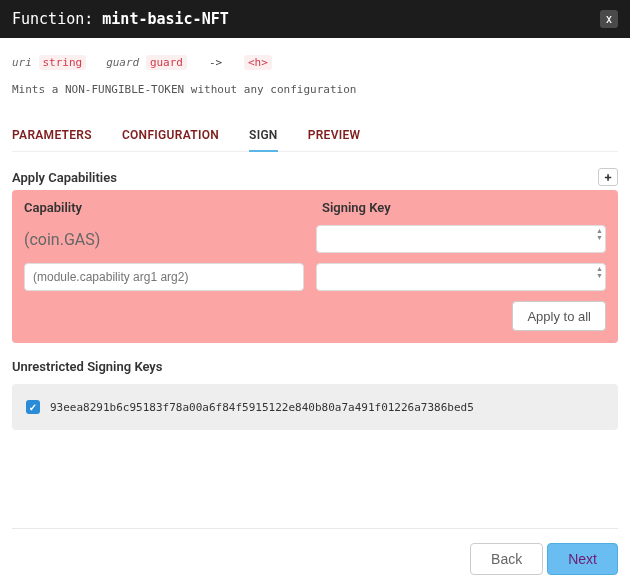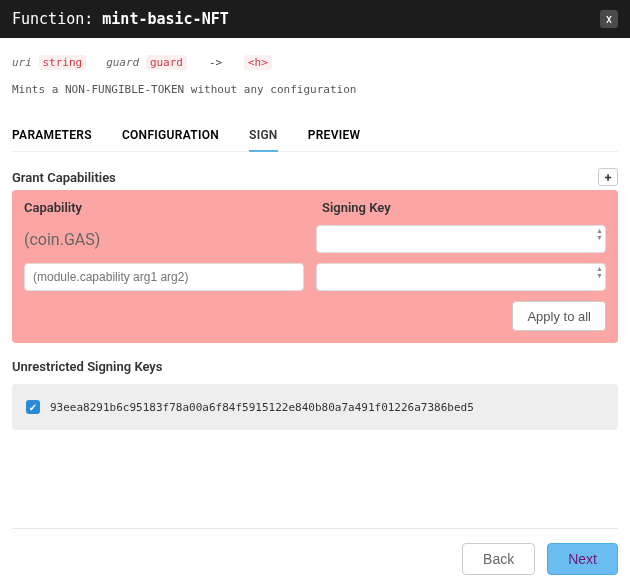--- a/index.html
+++ b/index.html
@@ -8,21 +8,21 @@
     .titlebar .title { font-size: 15px; font-weight: 500; font-family: ui-monospace, Menlo, monospace; }
     .titlebar .title span.fn { font-weight: 600; }
     .close-btn { background: #4a4a4a; color: #fff; width: 18px; height: 18px; display: flex; align-items: center; justify-content: center; border-radius: 3px; cursor: pointer; font-size: 12px; }
     .content { flex: 1; padding: 10px 12px 12px; display: flex; flex-direction: column; overflow: hidden; }
     .sig-line { font-family: ui-monospace, Menlo, monospace; font-size: 11px; color: #666; font-style: italic; margin: 8px 0 4px; }
     .sig-line .tname { background: #fceff0; color: #d33a4a; padding: 1px 4px; border-radius: 3px; font-style: normal; }
     .sig-line .arrow { color: #444; font-style: normal; margin: 0 2px; }
     .sig-line .ret { background: #fceff0; color: #d33a4a; padding: 1px 4px; border-radius: 3px; font-style: normal; }
     .desc { font-family: ui-monospace, Menlo, monospace; font-size: 11px; color: #555; margin-top: 10px; }
     .tabs { display: flex; gap: 30px; margin-top: 28px; border-bottom: 1px solid #eee; }
-    .tab { font-size: 12px; font-weight: 600; letter-spacing: 0.3px; color: #000000; padding: 4px 0 8px; cursor: pointer; text-transform: uppercase; }
+    .tab { font-size: 12px; font-weight: 600; letter-spacing: 0.3px; color: #7f1d1d; padding: 4px 0 8px; cursor: pointer; text-transform: uppercase; }
     .tab.active { color: #333; border-bottom: 2px solid #5bb6e8; margin-bottom: -1px; }
     .section-h { font-size: 13px; font-weight: 600; margin-top: 16px; margin-bottom: 4px; display: flex; align-items: center; justify-content: space-between; }
     .plus-btn { width: 20px; height: 18px; border: 1px solid #ccc; border-radius: 3px; background: #fff; display: flex; align-items: center; justify-content: center; font-size: 13px; font-weight: 600; cursor: pointer; color: #333; }
     .cap-box { background: #fca5a5; border-radius: 4px; padding: 10px 12px 12px; }
     .cap-head { display: flex; gap: 18px; margin-bottom: 10px; }
     .cap-head .col { font-size: 13px; font-weight: 600; }
     .cap-head .col1 { flex: 0 0 280px; }
     .cap-head .col2 { flex: 1; }
     .cap-row { display: flex; gap: 12px; align-items: center; margin-bottom: 10px; }
     .cap-row .cap-name { flex: 0 0 280px; font-size: 16px; color: #666; }
@@ -30,21 +30,21 @@
     .select-box { width: 100%; height: 28px; background: #fff; border: 1px solid #ddd; border-radius: 4px; display: flex; align-items: center; padding: 0 8px; cursor: pointer; }
     .select-box .stepper { position: absolute; right: 3px; top: 3px; display: flex; flex-direction: column; gap: 0; color: #888; font-size: 7px; line-height: 7px; pointer-events: none; }
     .cap-input { flex: 0 0 280px; height: 28px; background: #fff; border: 1px solid #ddd; border-radius: 4px; padding: 0 8px; font-size: 12px; color: #bbb; }
     .apply-row { text-align: right; }
     .apply-btn { display: inline-block; height: 30px; padding: 0 14px; background: #fff; border: 1px solid #ccc; border-radius: 4px; font-size: 13px; color: #555; cursor: pointer; }
     .keys-box { background: #eee; border-radius: 4px; padding: 16px 14px; margin-top: 6px; }
     .key-row { display: flex; align-items: center; gap: 10px; }
     .chk { width: 14px; height: 14px; background: #2a8cd6; border-radius: 3px; display: flex; align-items: center; justify-content: center; color: #fff; font-size: 10px; cursor: pointer; font-weight: bold; }
     .key-txt { font-family: ui-monospace, Menlo, monospace; font-size: 11px; color: #333; }
     .spacer { flex: 1; }
-    .footer { display: flex; justify-content: flex-end; gap: 12px; padding-top: 14px; border-top: 1px solid #e8e8e8; margin-top: 14px; }
+    .footer { display: flex; justify-content: flex-end; gap: 4px; padding-top: 14px; border-top: 1px solid #e8e8e8; margin-top: 14px; }
     .btn { height: 32px; padding: 0 20px; border-radius: 4px; font-size: 14px; cursor: pointer; display: flex; align-items: center; }
     .btn-secondary { background: #fff; border: 1px solid #ccc; color: #666; }
     .btn-primary { background: #69bdf0; border: 1px solid #4facdf; color: #701a75; font-weight: 500; }
   </style>
 </head>
 <body>
 
 <div class="titlebar">
   <div class="title">
     <span>Function:</span>
@@ -72,21 +72,21 @@
   <div class="desc">Mints a NON-FUNGIBLE-TOKEN without any configuration</div>
 
   <div class="tabs">
     <div class="tab">PARAMETERS</div>
     <div class="tab">CONFIGURATION</div>
     <div class="tab active">SIGN</div>
     <div class="tab">PREVIEW</div>
   </div>
 
   <div class="section-h">
-    <span>Grant Capabilities</span>
+    <span>Apply Capabilities</span>
     <div class="plus-btn">
       <span>+</span>
     </div>
   </div>
 
   <div class="cap-box">
     <div class="cap-head">
       <div class="col col1">Capability</div>
       <div class="col col2">Signing Key</div>
     </div>

